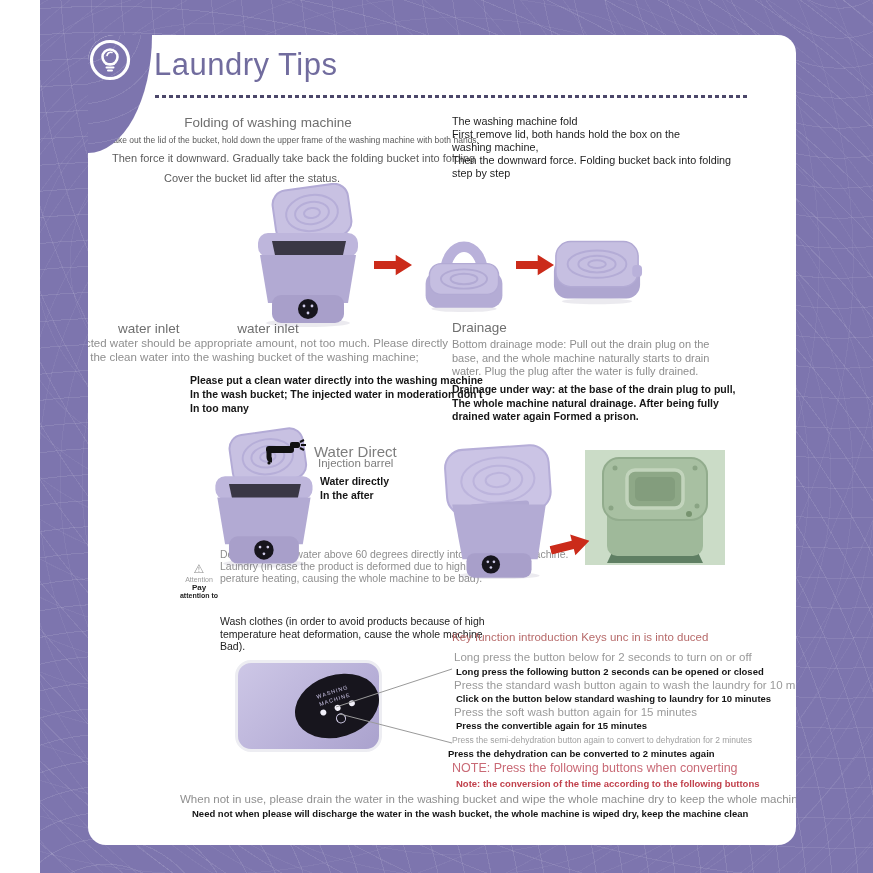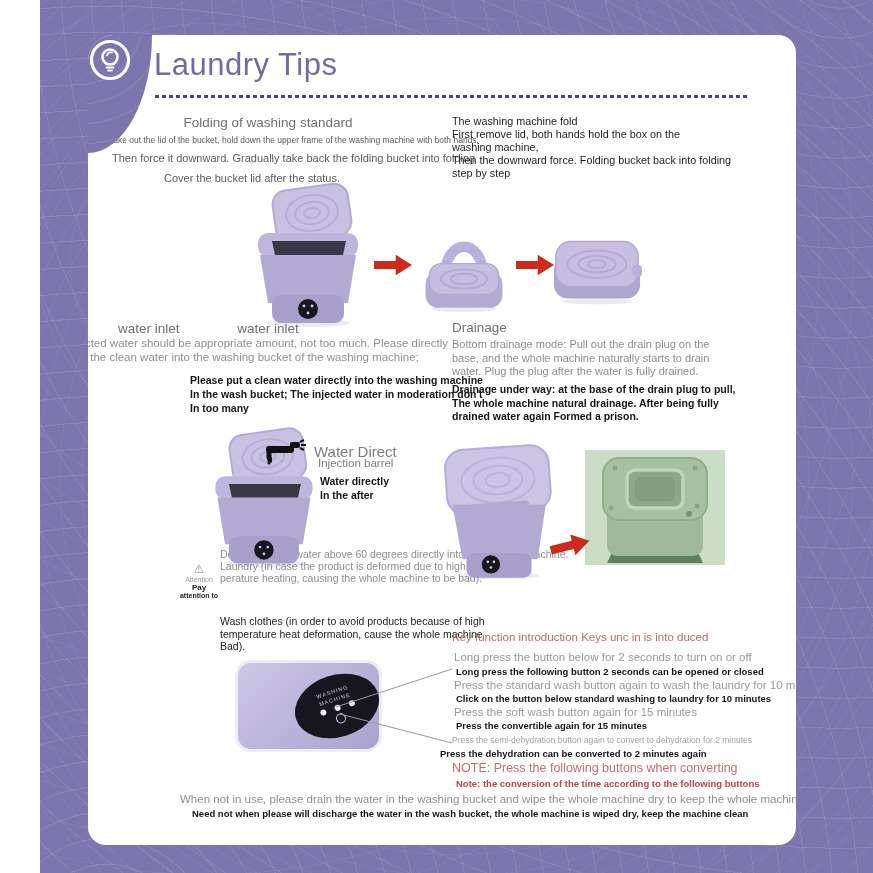--- a/index.html
+++ b/index.html
@@ -91,21 +91,21 @@
   <div class="corner-deco"></div>
   <svg class="bulb" width="42" height="42" viewBox="0 0 42 42">
     <circle cx="21" cy="21" r="18.5" fill="none" stroke="#ffffff" stroke-width="3.2"></circle>
     <circle cx="21" cy="18" r="7.5" fill="none" stroke="#ffffff" stroke-width="2.6"></circle>
     <path d="M17 25 L25 25 M17.5 28.5 L24.5 28.5 M19 31.5 L23 31.5" stroke="#ffffff" stroke-width="2" stroke-linecap="round"></path>
     <path d="M23 13.5 q-4 -1 -5 3" stroke="#ffffff" stroke-width="1.6" fill="none" stroke-linecap="round"></path>
   </svg>
   <h1 class="title">Laundry Tips</h1>
   <div class="dashes"></div>
 
-  <div class="abs sec-h center" style="left:30px;top:80px;width:300px;">Folding of washing standard</div>
+  <div class="abs sec-h center" style="left:30px;top:80px;width:300px;">Folding of washing machine</div>
   <div class="abs tiny" style="left:4px;top:100px;">First take out the lid of the bucket, hold down the upper frame of the washing machine with both hands,</div>
   <div class="abs mid" style="left:24px;top:117px;">Then force it downward. Gradually take back the folding bucket into folding</div>
   <div class="abs mid center" style="left:44px;top:137px;width:240px;">Cover the bucket lid after the status.</div>
 
   <div class="abs lines" style="left:364px;top:80px;line-height:13px;">
     <span class="dark-line">The washing machine fold</span>
     <span class="dark-line">First remove lid, both hands hold the box on the</span>
     <span class="dark-line">washing machine,</span>
     <span class="dark-line">Then the downward force. Folding bucket back into folding</span>
     <span class="dark-line">step by step</span>
@@ -262,21 +262,21 @@
   </div>
 
   <div class="abs pink-h" style="left:364px;top:596px;">Key function introduction Keys unc in is into duced</div>
   <div class="abs key-gray" style="left:366px;top:616px;">Long press the button below for 2 seconds to turn on or off</div>
   <div class="abs key-bold" style="left:368px;top:631px;">Long press the following button 2 seconds can be opened or closed</div>
   <div class="abs key-gray" style="left:366px;top:644px;">Press the standard wash button again to wash the laundry for 10 minutes</div>
   <div class="abs key-bold" style="left:368px;top:658px;">Click on the button below standard washing to laundry for 10 minutes</div>
   <div class="abs key-gray" style="left:366px;top:671px;">Press the soft wash button again for 15 minutes</div>
   <div class="abs key-bold" style="left:368px;top:685px;">Press the convertible again for 15 minutes</div>
   <div class="abs key-xs" style="left:364px;top:700px;">Press the semi-dehydration button again to convert to dehydration for 2 minutes</div>
-  <div class="abs key-bold" style="left:352px;top:713px;">Press the dehydration can be converted to 2 minutes again</div>
+  <div class="abs key-bold" style="left:360px;top:713px;">Press the dehydration can be converted to 2 minutes again</div>
   <div class="abs note1" style="left:364px;top:726px;">NOTE: Press the following buttons when converting</div>
   <div class="abs note2" style="left:368px;top:743px;">Note: the conversion of the time according to the following buttons</div>
 
   <div class="panel-img">
     <div class="panel-oval">
       <span class="panel-brand">WASHING</span>
       <span class="panel-brand">MACHINE</span>
       <span class="panel-dots">
           <i></i>
           <i></i>

